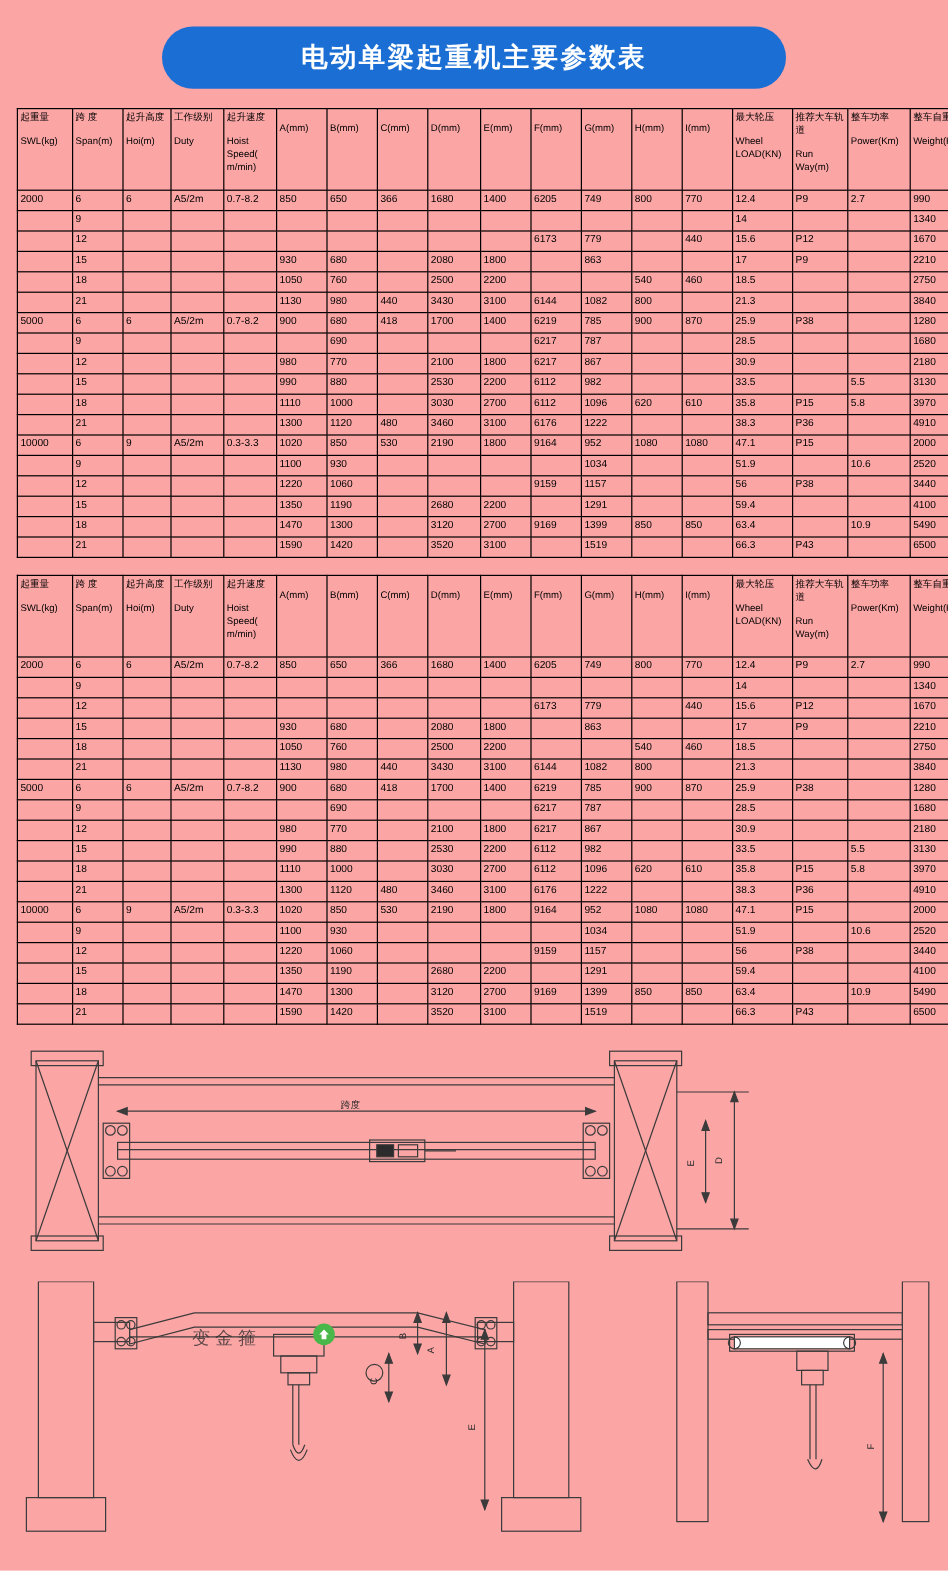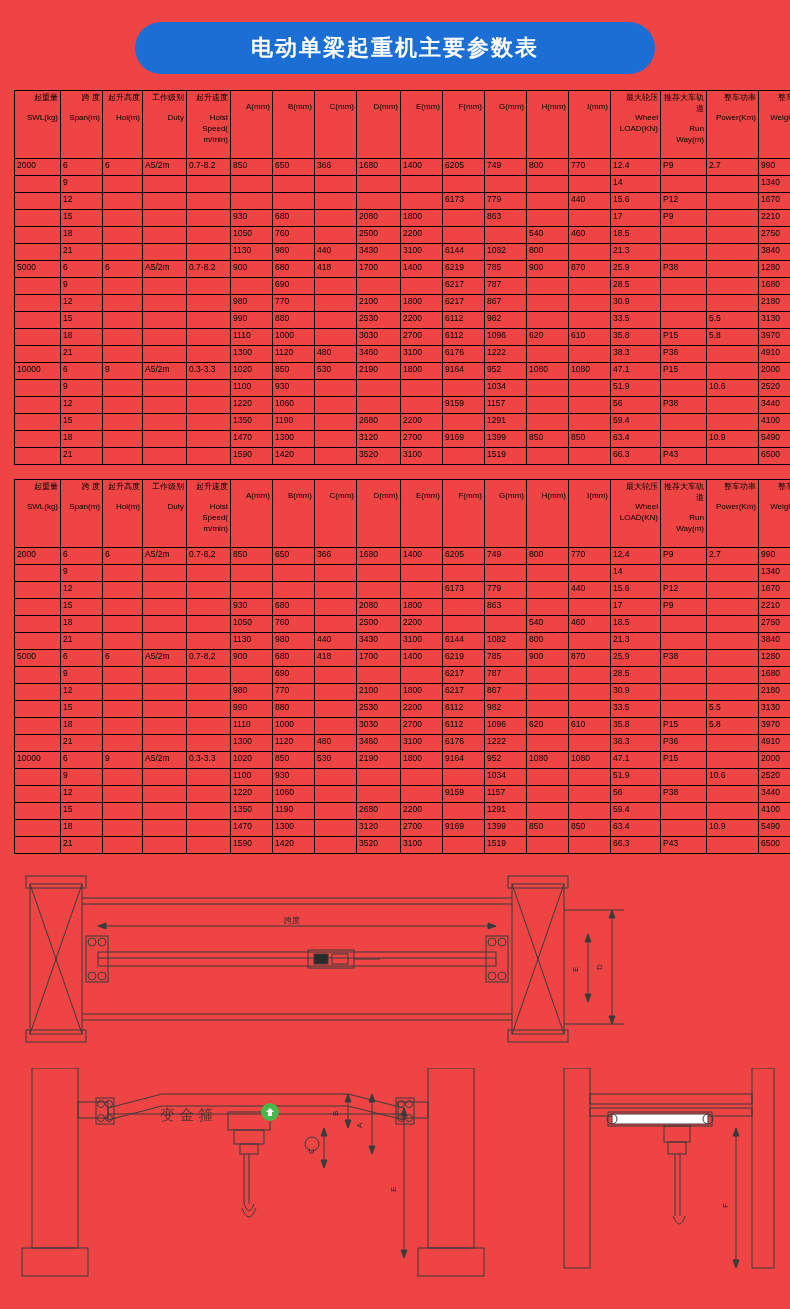--- a/index.html
+++ b/index.html
@@ -5,21 +5,21 @@
   * { box-sizing: border-box; }
   html, body {
     margin: 0; padding: 0;
     background: #ffffff;
     font-family: "Liberation Sans", sans-serif;
   }
   .page {
     width: 790px;
     min-height: 1309px;
     position: relative;
-    background: #ef4444;
+    background: #fca5a5;
     overflow: hidden;
   }
   
   .title-wrap {
     padding: 22px 0 16px 0;
     display: flex;
     justify-content: center;
   }
   .title-banner {
     background: #1b6fd4;
@@ -52,21 +52,20 @@
     vertical-align: top;
     height: 17px;
     line-height: 11px;
     font-weight: normal;
     text-align: left;
   }
   table.spec thead th {
     height: 68px;
     font-size: 8px;
     vertical-align: top;
-    text-align: right;
   }
   table.spec thead th .cn {
     display: block;
     letter-spacing: 0px;
     white-space: normal;
     word-break: break-all;
   }
   table.spec thead th .en {
     display: block;
     margin-top: 9px;

